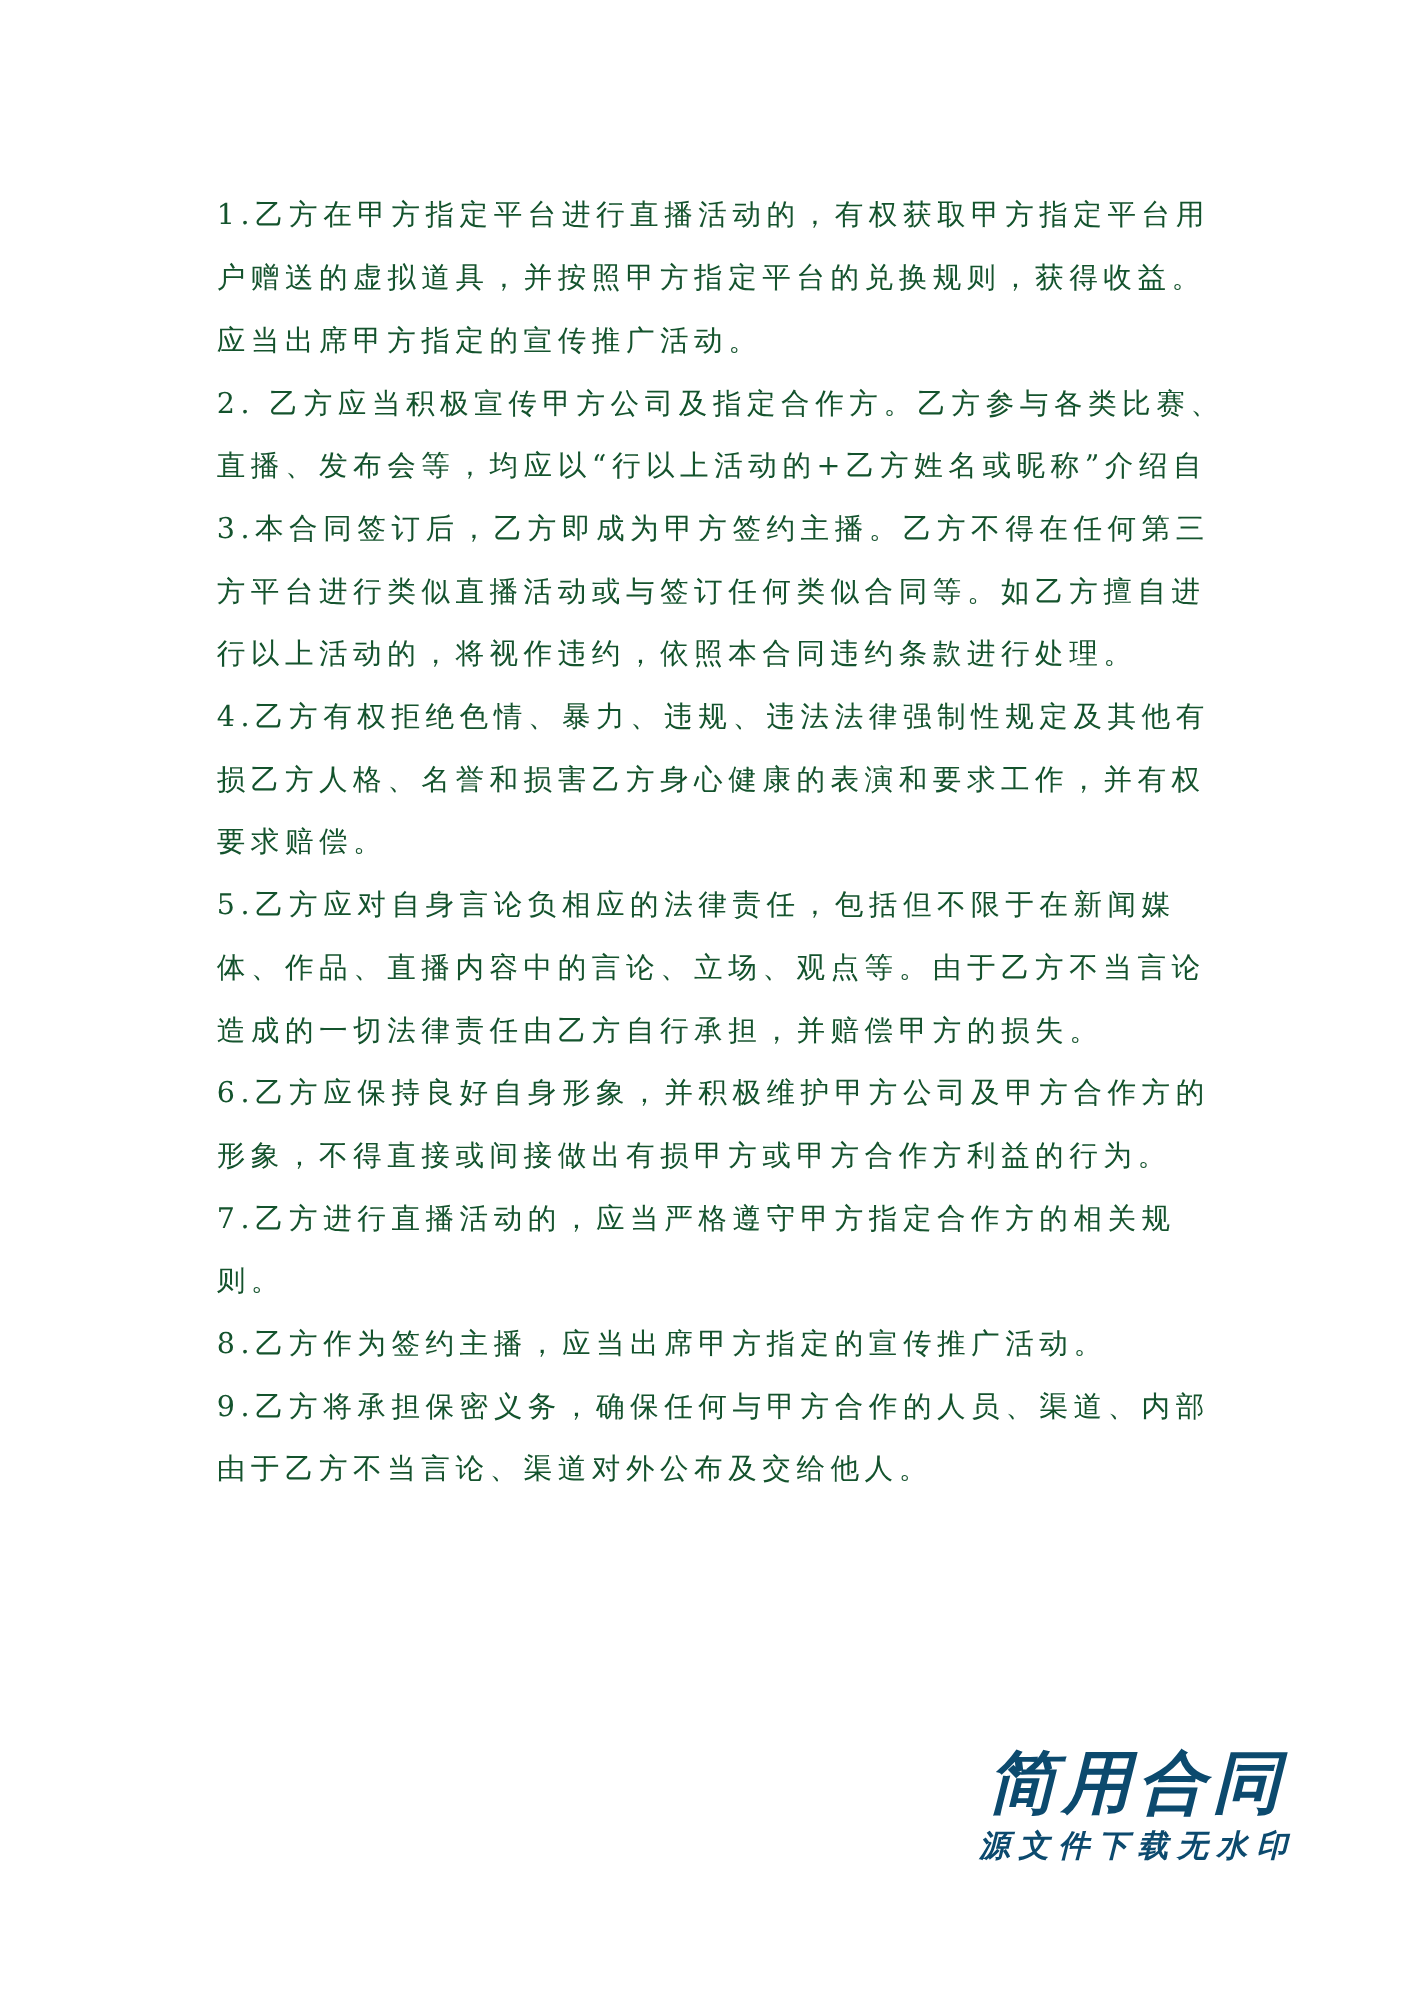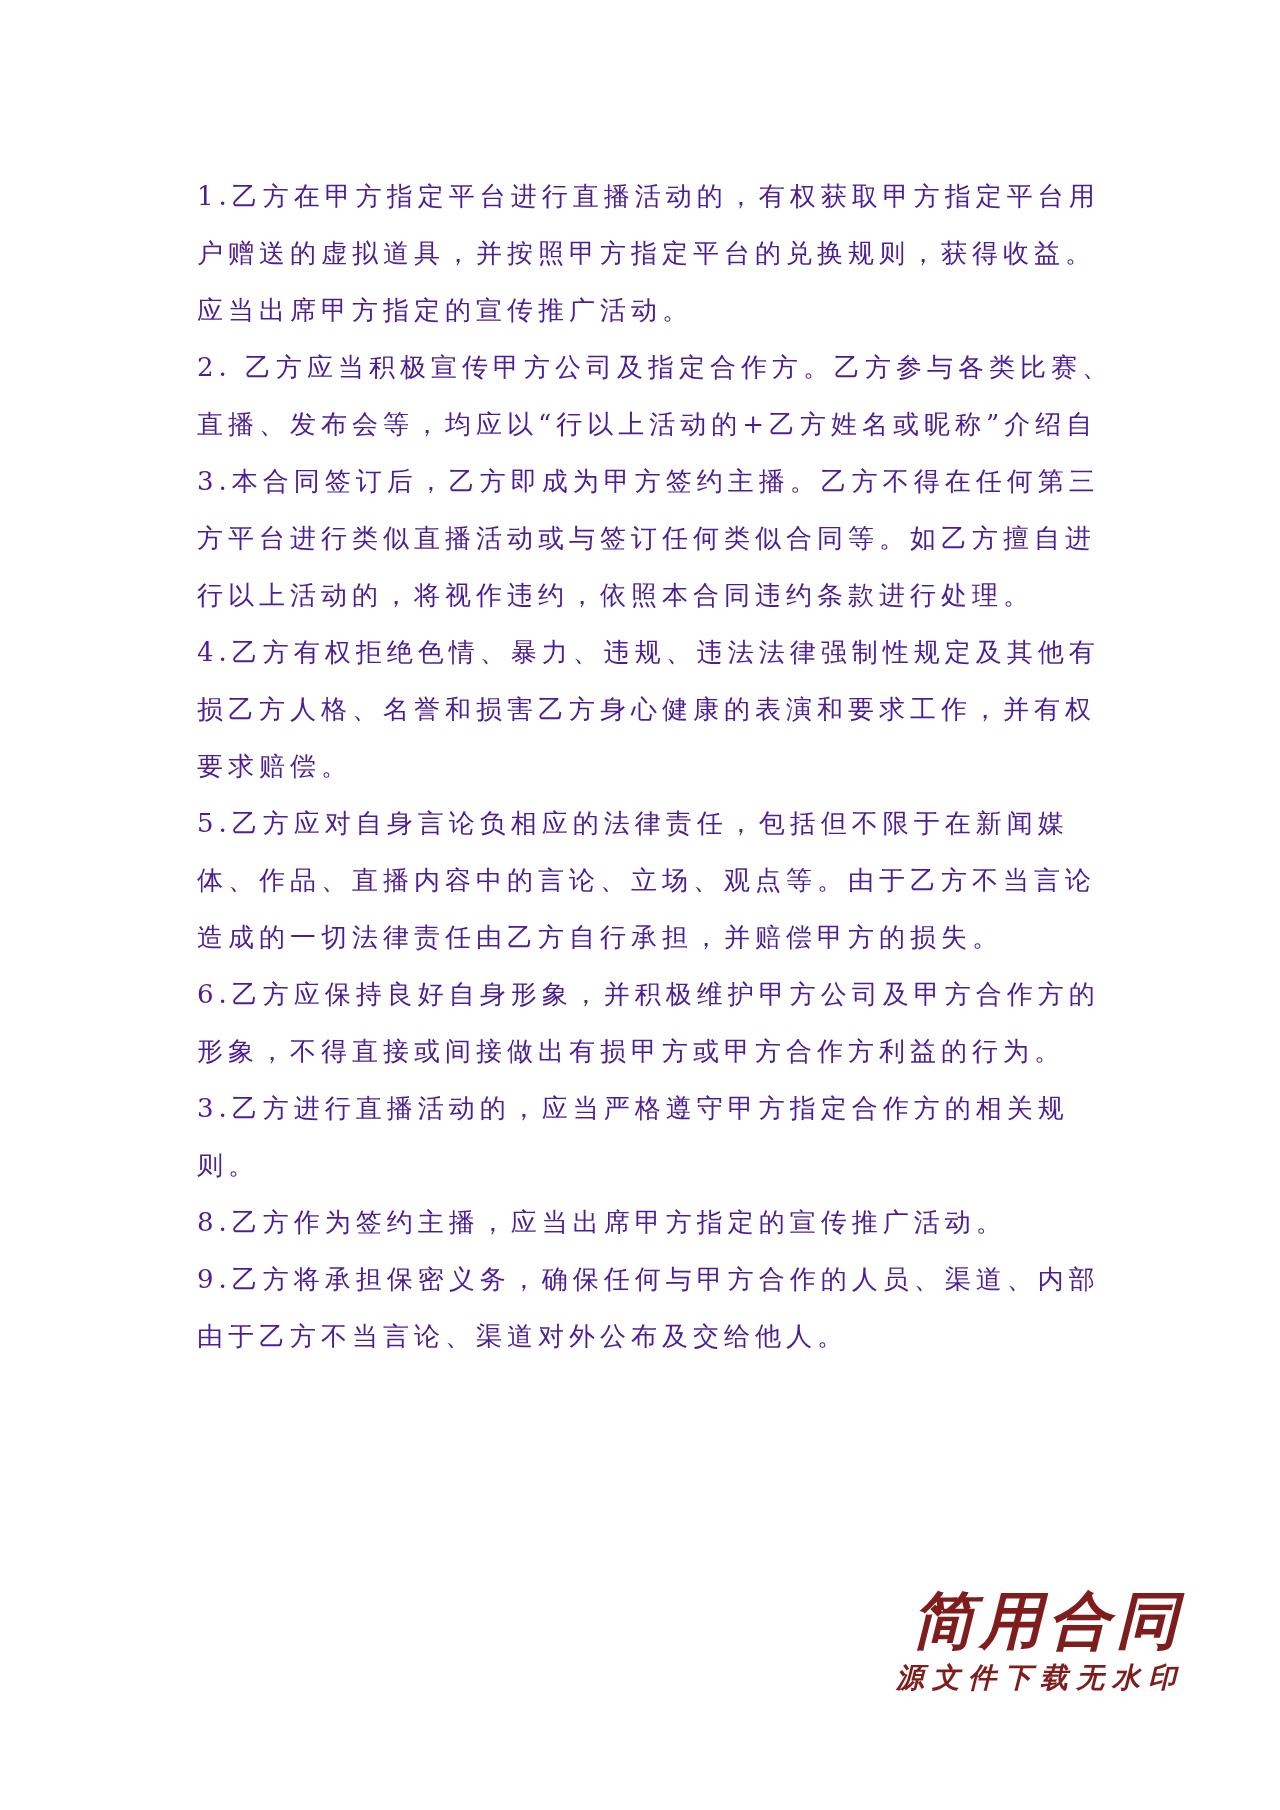--- a/index.html
+++ b/index.html
@@ -27,30 +27,30 @@
       left: 197px;
       top: 168px;
       width: 900px;
     }
     .line {
       height: 57px;
       line-height: 57px;
       font-size: 26px;
       letter-spacing: 5px;
       white-space: nowrap;
-      color: #4c1d95;
+      color: #14532d;
     }
     .watermark {
       position: absolute;
       left: 884px;
       top: 1588px;
       width: 300px;
-      text-align: right;
+      text-align: center;
       font-family: "DejaVu Sans", "Liberation Sans", sans-serif;
-      color: #7f1d1d;
+      color: #0c4a6e;
       font-style: italic;
       user-select: none;
     }
     .wm-title {
       font-size: 62px;
       font-weight: bold;
       letter-spacing: 6px;
       line-height: 66px;
       height: 66px;
     }
@@ -97,21 +97,21 @@
       <div class="line">体、作品、直播内容中的言论、立场、观点等。由于乙方不当言论</div>
       <div class="line">造成的一切法律责任由乙方自行承担，并赔偿甲方的损失。</div>
     </div>
 
     <div>
       <div class="line">6.乙方应保持良好自身形象，并积极维护甲方公司及甲方合作方的</div>
       <div class="line">形象，不得直接或间接做出有损甲方或甲方合作方利益的行为。</div>
     </div>
 
     <div>
-      <div class="line">3.乙方进行直播活动的，应当严格遵守甲方指定合作方的相关规</div>
+      <div class="line">7.乙方进行直播活动的，应当严格遵守甲方指定合作方的相关规</div>
       <div class="line">则。</div>
     </div>
 
     <div>
       <div class="line">8.乙方作为签约主播，应当出席甲方指定的宣传推广活动。</div>
     </div>
 
     <div>
       <div class="line">9.乙方将承担保密义务，确保任何与甲方合作的人员、渠道、内部</div>
       <div class="line">由于乙方不当言论、渠道对外公布及交给他人。</div>

